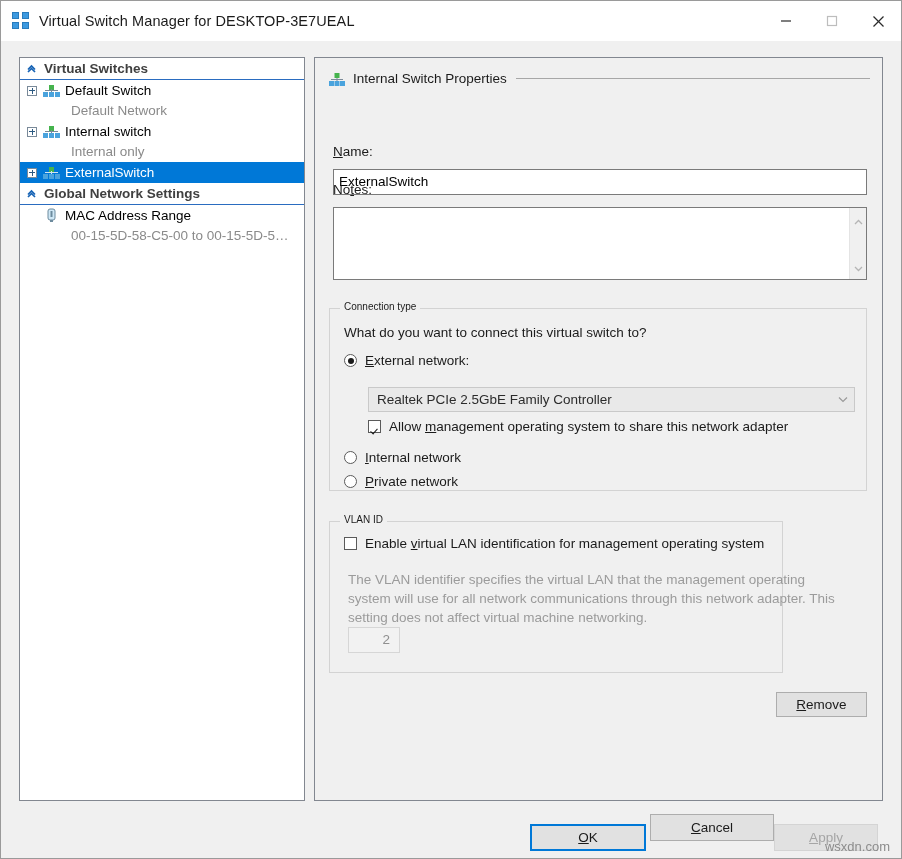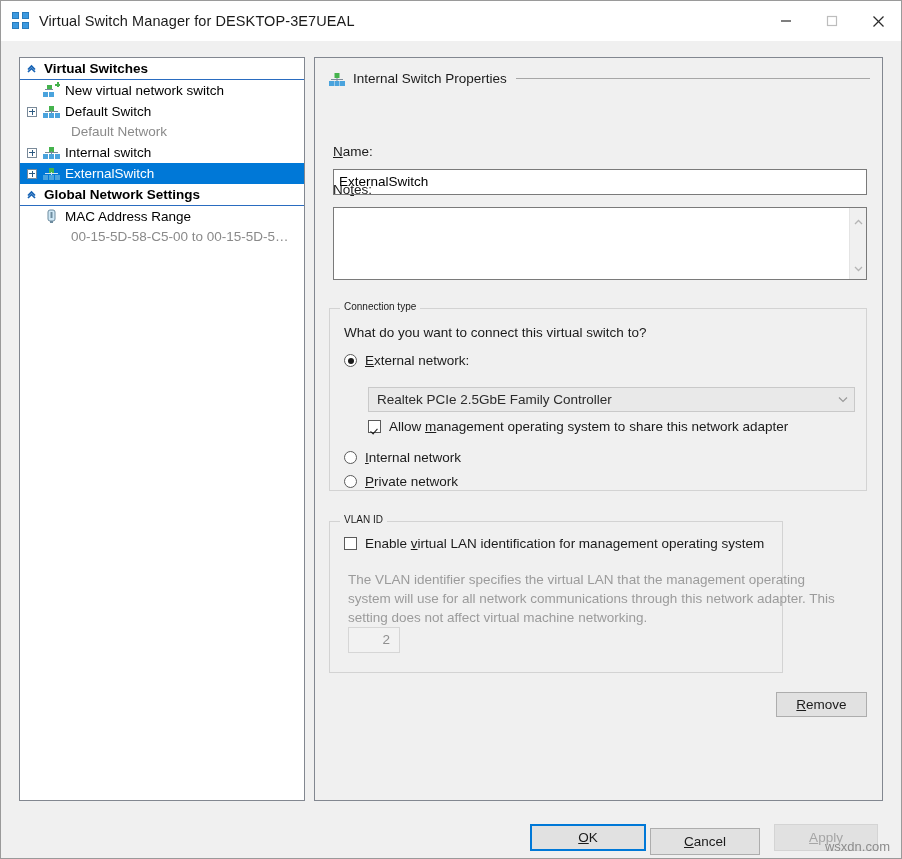--- a/index.html
+++ b/index.html
@@ -58,21 +58,21 @@
     background: #ffffff;
     border: 1px solid #828790;
     box-sizing: border-box;
     overflow: hidden;
   }
   .tree-header {
     display: flex; align-items: center;
     height: 21px;
     padding-left: 6px;
     border-bottom: 1px solid #2a6cc0;
-    color: #000000;
+    color: #404040;
     font-size: 13.5px; font-weight: bold;
   }
   .tree-header .chev { margin-right: 7px; display:flex; }
   .tree-row {
     display: flex; align-items: center;
     height: 21px;
     font-size: 13.5px;
     color: #000000;
     white-space: nowrap;
   }
@@ -232,21 +232,21 @@
   }
   #footer-buttons {
     position: absolute; left: 0; top: 770px; width: 900px; height: 45px;
   }
   #ok-btn {
     position: absolute; left: 529px; top: 13px;
     width: 116px; height: 27px;
     background: #e1e1e1; border: 1px solid #adadad;
     outline: 2px solid #0078d7; outline-offset: -2px;
   }
-  #cancel-btn { position: absolute; left: 649px; top: 17px; width: 110px; height: 27px; }
+  #cancel-btn { position: absolute; left: 649px; top: 3px; width: 124px; height: 27px; }
   #apply-btn  {
     position: absolute; left: 773px; top: 13px; width: 104px; height: 27px;
     color: #a5a5a5; background: #e1e1e1; border: 1px solid #d4d4d4;
   }
   #watermark {
     position: absolute; right: 11px; bottom: 2px;
     font-size: 13px; color: #8c8c8c;
     font-family: "Liberation Sans", sans-serif;
   }
 </style>
@@ -290,32 +290,20 @@
       <div class="tree-header">
         <span class="chev">
           <svg width="11" height="11" viewBox="0 0 11 11">
               <path d="M2 6.5 L5.5 3 L9 6.5" fill="none" stroke="#1663b5" stroke-width="1.7"></path>
               <path d="M2 9 L5.5 5.5 L9 9" fill="none" stroke="#1663b5" stroke-width="1.7"></path>
             </svg>
         </span>
         <span>Virtual Switches</span>
       </div>
 
-      <div class="tree-row">
-        <span class="expander noexp"></span>
-        <span class="sw-icon">
-          <i style="left:0;top:8px;width:5px;height:5px;background:#4aa3dd;"></i>
-          <i style="left:6px;top:8px;width:5px;height:5px;background:#4aa3dd;"></i>
-          <i style="left:4px;top:1px;width:5px;height:5px;background:#45b34d;"></i>
-          <i style="left:2px;top:5px;width:8px;height:1px;background:#7a8a99;"></i>
-          <i style="left:12px;top:0px;width:5px;height:2px;background:#45b34d;"></i>
-          <i style="left:13.5px;top:-1.5px;width:2px;height:5px;background:#45b34d;"></i>
-        </span>
-        <span>New virtual network switch</span>
-      </div>
 
       <div class="tree-row">
         <span class="expander"></span>
         <span class="sw-icon">
           <i style="left:0;top:8px;width:5px;height:5px;background:#4aa3dd;"></i>
           <i style="left:6px;top:8px;width:5px;height:5px;background:#4aa3dd;"></i>
           <i style="left:12px;top:8px;width:5px;height:5px;background:#4aa3dd;"></i>
           <i style="left:6px;top:1px;width:5px;height:5px;background:#45b34d;"></i>
           <i style="left:2px;top:6px;width:13px;height:1px;background:#7a8a99;"></i>
           <i style="left:8px;top:5px;width:1px;height:3px;background:#7a8a99;"></i>
@@ -329,20 +317,21 @@
         <span class="sw-icon">
           <i style="left:0;top:8px;width:5px;height:5px;background:#4aa3dd;"></i>
           <i style="left:6px;top:8px;width:5px;height:5px;background:#4aa3dd;"></i>
           <i style="left:12px;top:8px;width:5px;height:5px;background:#4aa3dd;"></i>
           <i style="left:6px;top:1px;width:5px;height:5px;background:#45b34d;"></i>
           <i style="left:2px;top:6px;width:13px;height:1px;background:#7a8a99;"></i>
           <i style="left:8px;top:5px;width:1px;height:3px;background:#7a8a99;"></i>
         </span>
         <span>Internal switch</span>
       </div>
+      <div class="tree-sub">Internal only</div>
 
       <div class="tree-row selected">
         <span class="expander"></span>
         <span class="sw-icon">
           <i style="left:0;top:8px;width:5px;height:5px;background:#4aa3dd;"></i>
           <i style="left:6px;top:8px;width:5px;height:5px;background:#4aa3dd;"></i>
           <i style="left:12px;top:8px;width:5px;height:5px;background:#4aa3dd;"></i>
           <i style="left:6px;top:1px;width:5px;height:5px;background:#45b34d;"></i>
           <i style="left:2px;top:6px;width:13px;height:1px;background:#cfe3f2;"></i>
           <i style="left:8px;top:5px;width:1px;height:3px;background:#cfe3f2;"></i>

